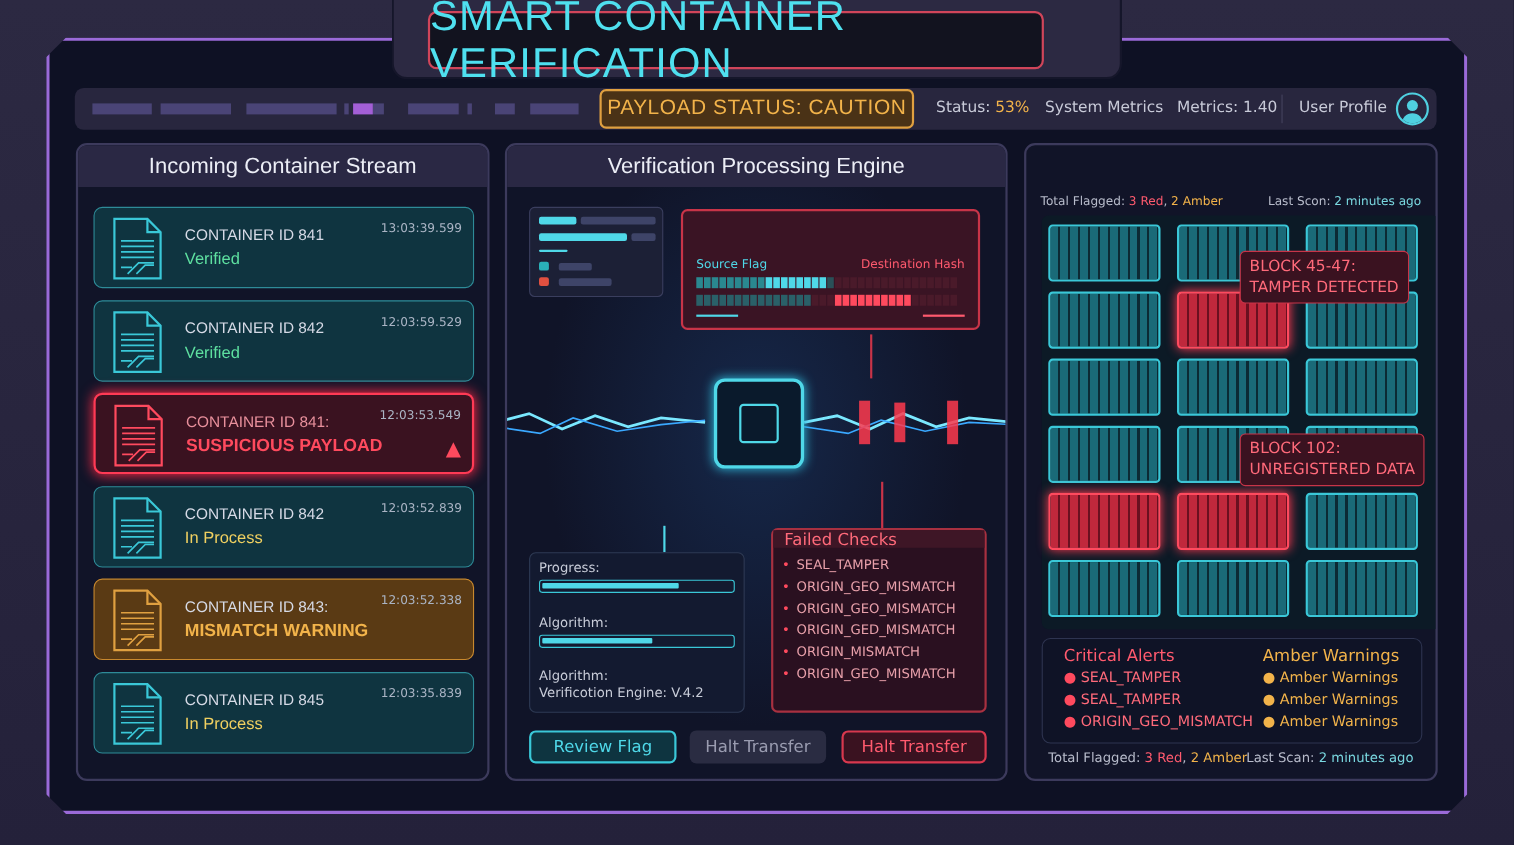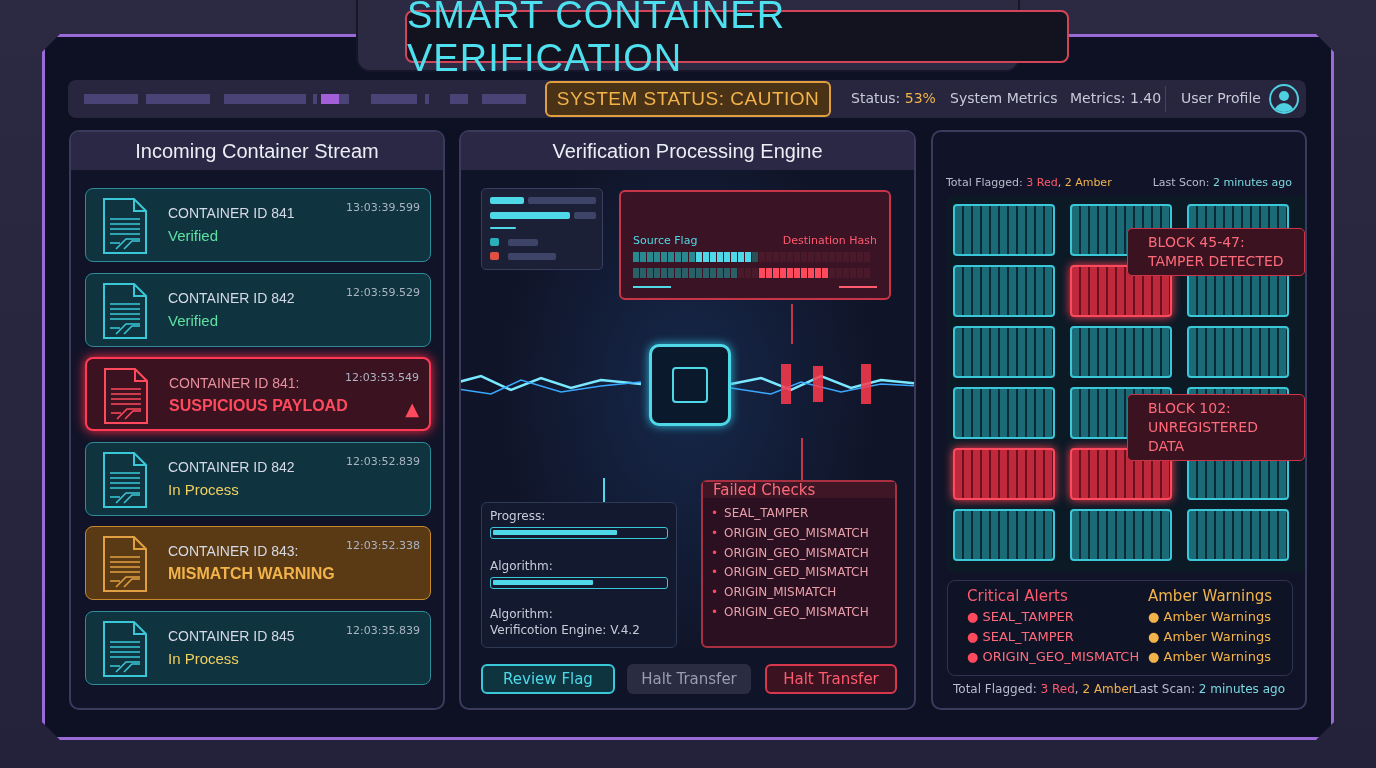--- a/index.html
+++ b/index.html
@@ -1,20 +1,20 @@
 <!DOCTYPE html>
 <html><head>
 <meta charset="utf-8">
 <style>
 *{box-sizing:border-box;margin:0;padding:0}
 body{width:1376px;height:768px;background:#2a2740;overflow:hidden;font-family:"DejaVu Sans",sans-serif;position:relative;color:#e6e8f0}
 .outer{position:absolute;left:0;top:0;width:1376px;height:768px;background:linear-gradient(180deg,#2c2942,#24213a)}
 .frame{position:absolute;left:42px;top:34px;width:1292px;height:706px;background:#0e1124;border:3px solid #9a6ad8;border-radius:4px;clip-path:polygon(18px 0,calc(100% - 18px) 0,100% 18px,100% calc(100% - 18px),calc(100% - 18px) 100%,18px 100%,0 calc(100% - 18px),0 18px)}
 .title-tab{position:absolute;left:356px;top:0;width:664px;height:72px;background:#2c2942;border:2px solid #15162a;border-top:none;border-radius:0 0 14px 14px;z-index:2}
-.title-box{position:absolute;left:405px;top:10px;width:664px;height:53px;background:#12131f;border:2px solid #d0455a;border-radius:8px;display:flex;align-items:center;justify-content:center;z-index:3}
+.title-box{position:absolute;left:389px;top:10px;width:560px;height:53px;background:#12131f;border:2px solid #d0455a;border-radius:8px;display:flex;align-items:center;justify-content:center;z-index:3}
 .title-box span{font-family:"Liberation Sans",sans-serif;font-size:38px;color:#4fe0ef;letter-spacing:1px}
 .topbar{position:absolute;left:68px;top:80px;width:1238px;height:38px;background:#28263e;border-radius:8px;z-index:2}
 .seg{position:absolute;top:14px;height:10px;background:#4a4476}
 .seg.hot{background:#a35fd6}
 .sys-status{position:absolute;left:545px;top:81px;width:286px;height:36px;background:#4a3216;border:2px solid #e0a040;border-radius:6px;display:flex;align-items:center;justify-content:center;z-index:3}
 .sys-status span{font-size:19px;color:#f2b34a;font-family:"Liberation Sans",sans-serif;letter-spacing:.5px}
 .metrics{position:absolute;top:90px;font-size:14px;color:#c8cad8;z-index:3}
 .metrics .amb{color:#f2b34a}
 .vsep{position:absolute;left:1165px;top:86px;width:1px;height:26px;background:#44425e;z-index:3}
 .avatar{position:absolute;left:1269px;top:84px;width:30px;height:30px;border:2px solid #4fd0e0;border-radius:50%;z-index:3;overflow:hidden}
@@ -50,21 +50,21 @@
 .bar i{position:absolute;left:2px;top:2px;height:5px;background:#4fd8e8;border-radius:1px;display:block}
 .failed{position:absolute;left:240px;top:348px;width:196px;height:168px;background:#2a1020;border:2px solid #a83040;border-radius:6px}
 .failed .fh{height:16px;background:#3e1626;display:flex;align-items:center;padding-left:10px;font-size:15px;color:#ff6a7a}
 .failed ul{list-style:none;padding:6px 8px}
 .failed li{font-size:12px;color:#e8a0aa;height:19.8px;line-height:19.8px}
 .failed li:before{content:"•";color:#ff4a5e;margin-right:6px}
 .btn{position:absolute;top:532px;height:30px;border-radius:6px;display:flex;align-items:center;justify-content:center;font-size:15px}
 .grid{position:absolute;left:14px;top:64px;width:362px;height:376px;background:#0c1a26;border-radius:6px}
 .rack{position:absolute;width:102px;height:52px;border:2px solid #3ac8d8;border-radius:4px;background:repeating-linear-gradient(90deg,#1a6a78 0 7px,#0c2a34 7px 9px)}
 .rack.red{border-color:#ff4a5e;background:repeating-linear-gradient(90deg,#c0283c 0 7px,#6a1020 7px 9px);box-shadow:0 0 10px #ff3a50}
-.callout{position:absolute;background:#3a1220;border:1.5px solid #c83448;border-radius:5px;padding:4px 20px;font-size:14px;color:#ff6a7a;line-height:19px;z-index:5}
+.callout{position:absolute;background:#3a1220;border:1.5px solid #c83448;border-radius:5px;padding:4px 8px;font-size:14px;color:#ff6a7a;line-height:19px;z-index:5}
 .alerts{position:absolute;left:14px;top:448px;width:346px;height:96px;border:1.5px solid #2e3450;border-radius:8px;background:#0f1326}
 .alerts .col{position:absolute;top:6px}
 .alerts .h{font-size:15px;margin-bottom:2px}
 .alerts .it{font-size:13px;height:20px;line-height:20px}
 .foot{position:absolute;top:550px;font-size:12px;color:#b8bccb}
 </style>
 </head>
 <body>
 
 <div class="outer"></div>
@@ -81,21 +81,21 @@
   <div class="seg" style="left:156px;width:82px"></div>
   <div class="seg" style="left:245px;width:4px"></div>
   <div class="seg hot" style="left:253px;width:18px"></div>
   <div class="seg" style="left:271px;width:10px"></div>
   <div class="seg" style="left:303px;width:46px"></div>
   <div class="seg" style="left:357px;width:4px"></div>
   <div class="seg" style="left:382px;width:18px"></div>
   <div class="seg" style="left:414px;width:44px"></div>
 </div>
 <div class="sys-status">
-    <span>SYSTEM STATUS: CAUTION</span>
+    <span>PAYLOAD STATUS: CAUTION</span>
   </div>
 <div class="metrics" style="left:851px"><span>Status:</span> <span class="amb">53%</span></div>
 <div class="metrics" style="left:950px">System Metrics</div>
 <div class="metrics" style="left:1070px">Metrics: 1.40</div>
 <div class="vsep"></div>
 <div class="metrics" style="left:1181px">User Profile</div>
 <div class="avatar">
     <div class="hd"></div>
     <div class="bd"></div>
   </div>

